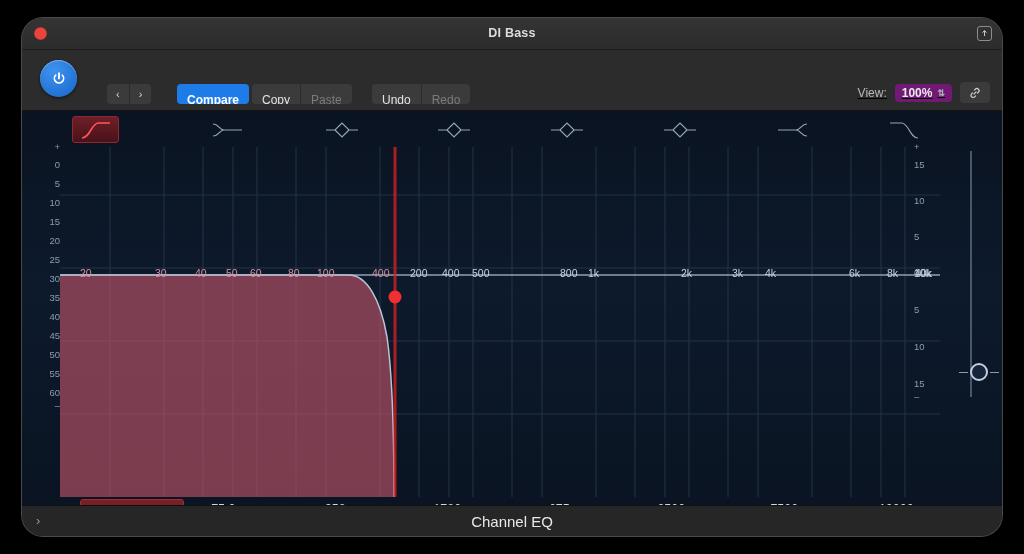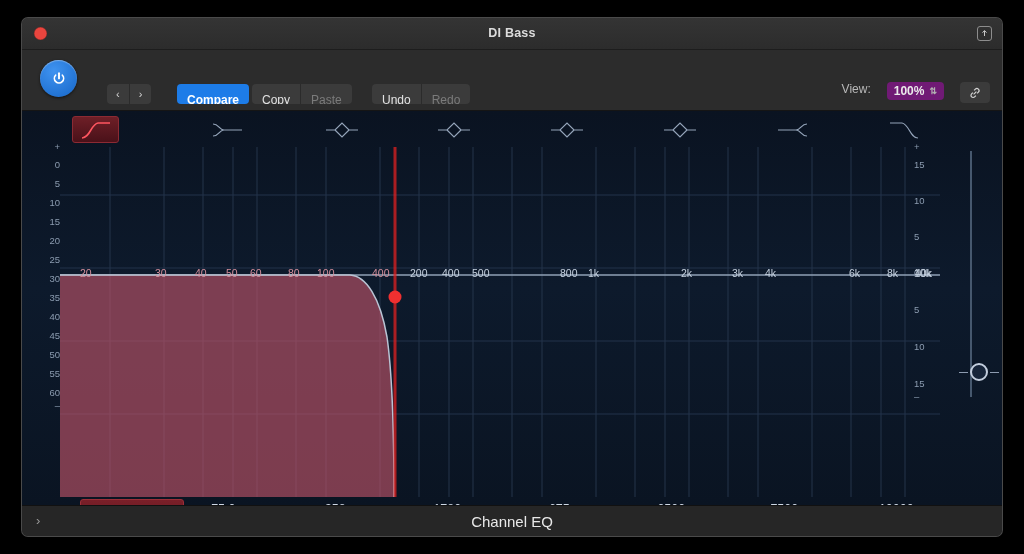--- a/index.html
+++ b/index.html
@@ -7,21 +7,21 @@
     width: 1024px; height: 554px;
     background: #000000;
     font-family: "Liberation Sans", sans-serif;
     overflow: hidden;
   }
   .window {
     position: absolute;
     left: 22px; top: 18px;
     width: 980px; height: 518px;
     background: #2b2b2b;
-    border-radius: 6px;
+    border-radius: 21px;
     box-shadow: 0 0 0 1px #4a4a4a, 0 6px 24px rgba(0,0,0,.8);
     overflow: hidden;
   }
   
   .titlebar {
     position: relative;
     height: 32px;
     background: linear-gradient(#343434, #2c2c2c);
     border-bottom: 1px solid #1d1d1d;
   }
@@ -84,21 +84,21 @@
   .seg:last-child { border-right: none; }
   .seg.blue { background: #1d7ce8; color: #fff; font-weight: bold; }
   .seg.dim  { color: #7b7b7b; }
   .seg.arrow { color: #d5d5d5; font-size: 11px; padding: 0 9px; }
   #g-nav    { left: 85px; }
   #g-comp   { left: 155px; }
   #g-copy   { left: 230px; }
   #g-undo   { left: 350px; }
   .view-area {
     position: absolute; right: 12px; top: 32px;
-    display: flex; align-items: flex-start; gap: 16px;
+    display: flex; align-items: center; gap: 8px; text-decoration: underline;
   }
   .view-label { font-size: 12px; color: #b8b8b8; }
   .view-stepper {
     background: #701a75; border-radius: 4px;
     padding: 2px 7px;
     font-size: 12px; font-weight: bold; color: #eaeaea;
     display: flex; align-items: center; gap: 5px;
   }
   .view-stepper .updown { font-size: 9px; color: #b3b3b3; }
   .link-btn {

